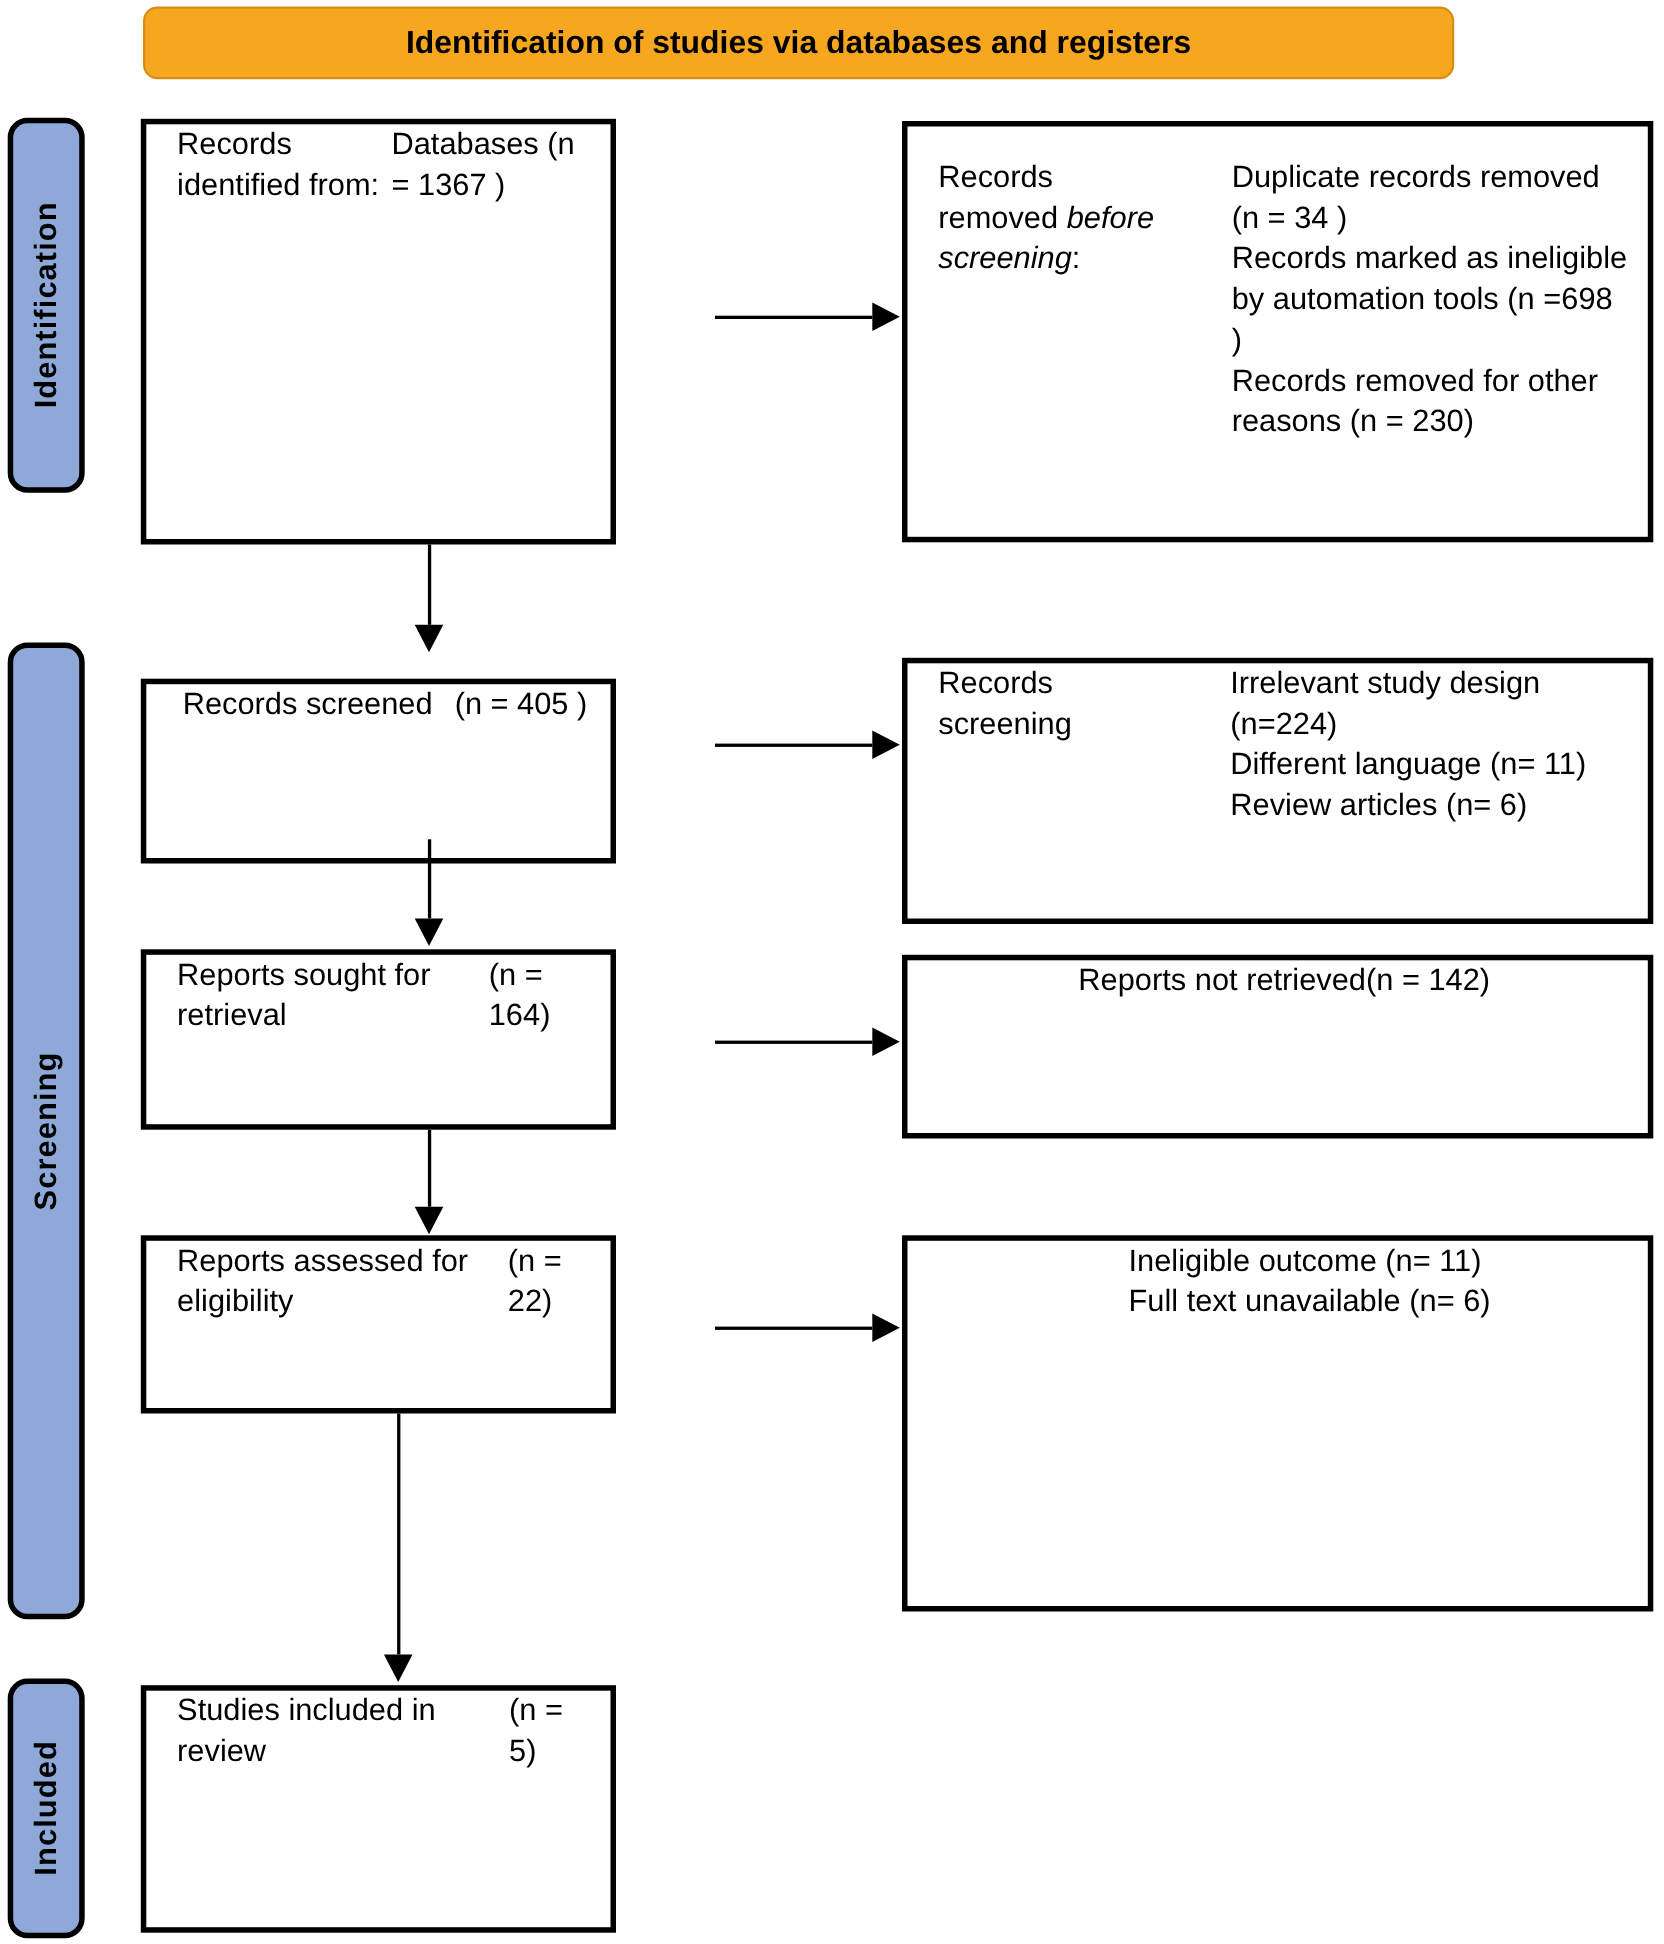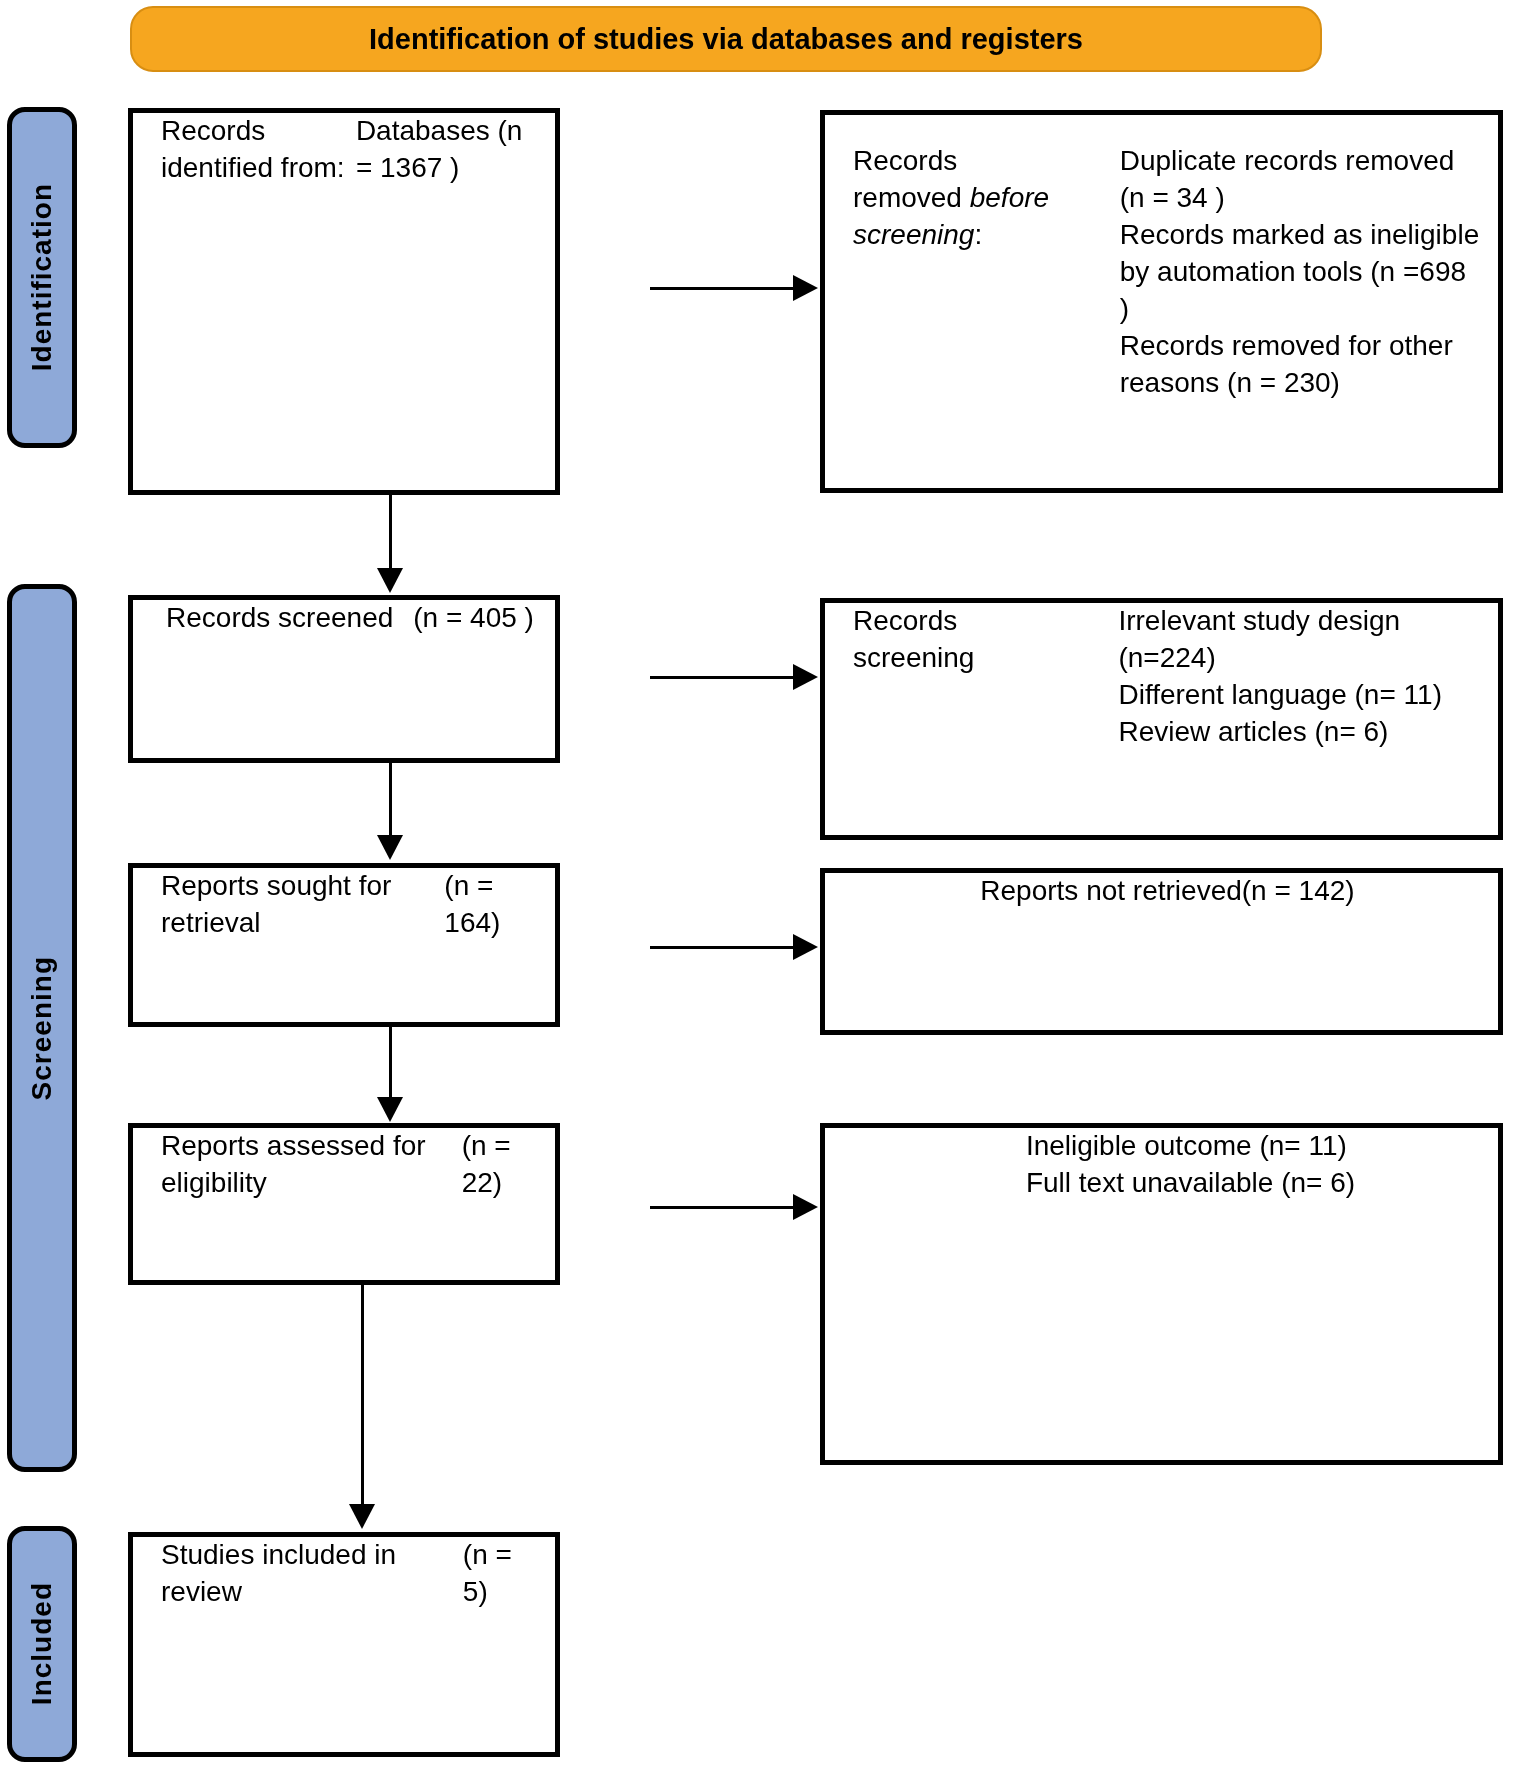--- a/index.html
+++ b/index.html
@@ -11,21 +11,21 @@
   *{margin:0;padding:0;box-sizing:border-box;}
   html,body{background:#ffffff;}
   body{
     width:1513px;height:1767px;position:relative;overflow:hidden;
     font-family:"Liberation Sans","DejaVu Sans",sans-serif;color:#111;
   }
   .banner{
     position:absolute;left:130px;top:6px;width:1192px;height:66px;
     background:var(--banner-bg);
     border:2px solid var(--banner-border);
-    border-radius:23px;
+    border-radius:13px;
     display:flex;align-items:center;justify-content:center;
     font-size:29px;font-weight:bold;color:#000;
   }
   .stage{
     position:absolute;left:7px;width:70px;
     background:var(--sidebar-bg);
     border:5px solid var(--line);
     border-radius:18px;
     display:flex;align-items:center;justify-content:center;
   }
@@ -47,21 +47,21 @@
   .box.left{left:128px;width:432px;}
   .box.right{left:820px;width:683px;}
   .box .indent{}
   .box .items{list-style:none;margin-left:46px;}
   .box.top-align{justify-content:flex-start;padding-top:28px;}
   .items.narrow-430{max-width:432px;}
   .items.narrow-400{max-width:398px;}
 
   .b-identified{top:108px;height:387px;}
   .b-removed{top:110px;height:383px;}
-  .b-screened{top:595px;height:168px;gap:20px;}
+  .b-screened{top:617px;height:168px;gap:20px;}
   .b-excluded{top:598px;height:242px;}
   .b-sought{top:863px;height:164px;}
   .b-notretrieved{top:868px;height:167px;}
   .b-assessed{top:1123px;height:162px;}
   .b-reportsexcluded{top:1123px;height:342px;}
   .b-included{top:1532px;height:225px;}
 
   .shaft{position:absolute;background:var(--line);}
   .head{position:absolute;width:0;height:0;}
   .head.right{border-top:13px solid transparent;border-bottom:13px solid transparent;border-left:25px solid var(--line);}

